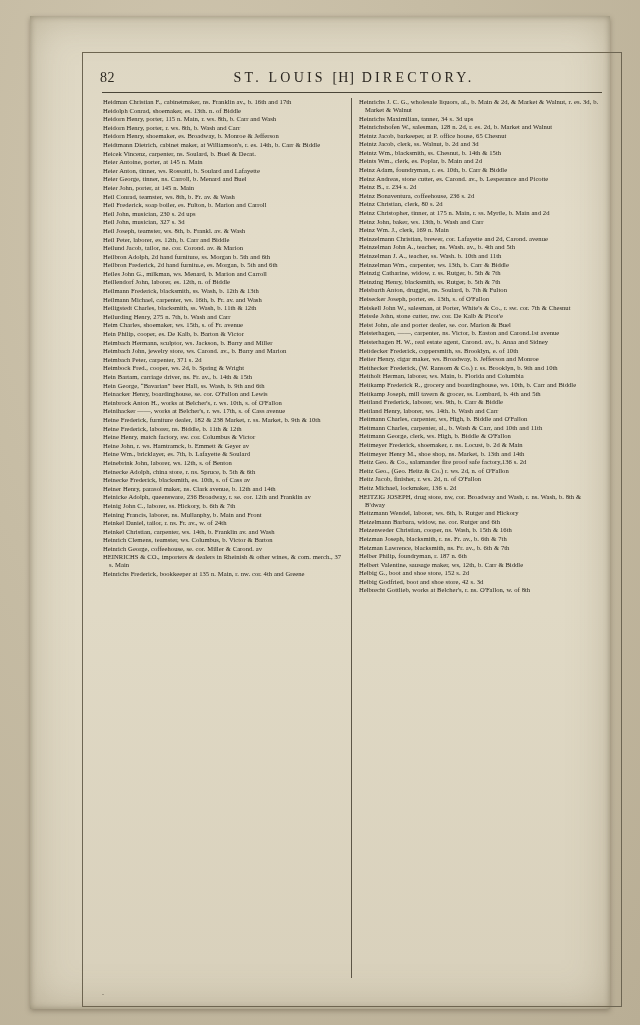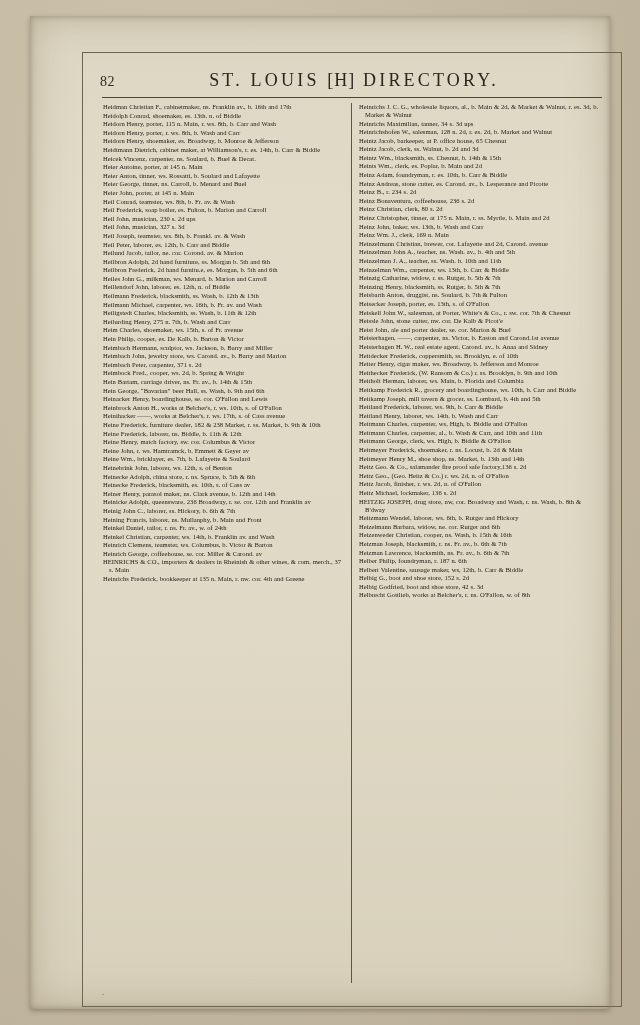--- a/index.html
+++ b/index.html
@@ -58,21 +58,21 @@
   }
   .folio {
     font-size: 14px;
     color: #2e2a22;
     width: 40px;
     letter-spacing: 0.5px;
   }
   .running-head {
     flex: 1;
     text-align: center;
-    font-size: 18px;
+    font-size: 14px;
     letter-spacing: 3.2px;
     color: #2a2620;
     font-variant: small-caps;
     text-transform: uppercase;
     padding-right: 36px;
   }
   .running-head .bracket {
     letter-spacing: 1px;
   }
   .rule {

